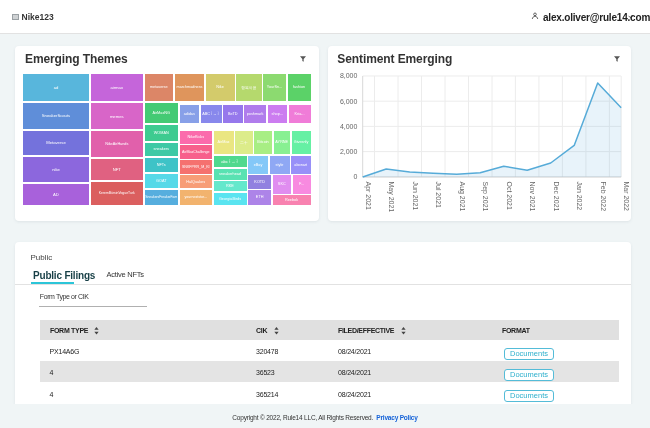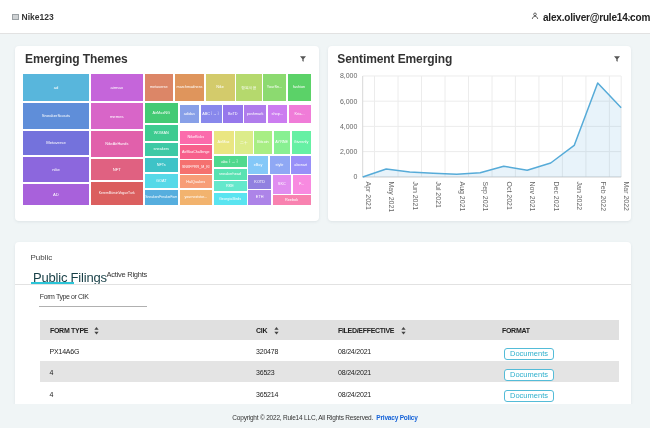--- a/index.html
+++ b/index.html
@@ -124,22 +124,22 @@
     <text transform="translate(506.5,181.5) rotate(90)" class="axlab">Oct 2021</text>
     <text transform="translate(530.0,181.5) rotate(90)" class="axlab">Nov 2021</text>
     <text transform="translate(553.5,181.5) rotate(90)" class="axlab">Dec 2021</text>
     <text transform="translate(577.0,181.5) rotate(90)" class="axlab">Jan 2022</text>
     <text transform="translate(600.5,181.5) rotate(90)" class="axlab">Feb 2022</text>
     <text transform="translate(624.0,181.5) rotate(90)" class="axlab">Mar 2022</text>
 </svg>
 
 <div class="card" style="left:15px;top:242px;width:616px;height:162px;border-radius:4px 4px 0 0"></div>
 <div class="abs" style="left:30.5px;top:252.5px;font-size:8px;color:#444">Public</div>
-<div class="abs" style="left:33px;top:270px;font-size:13px;font-weight:400;letter-spacing:-0.2px;color:#173f46">Public Filings</div>
-<div class="abs" style="left:106.5px;top:270px;font-size:7.5px;letter-spacing:-0.25px;color:#333">Active Rights</div>
+<div class="abs" style="left:33px;top:270px;font-size:10px;font-weight:700;letter-spacing:-0.2px;color:#173f46">Public Filings</div>
+<div class="abs" style="left:106.5px;top:270px;font-size:7.5px;letter-spacing:-0.25px;color:#333">Active NFTs</div>
 <div class="abs" style="left:15px;top:283.5px;width:616px;height:1px;background:#e2e2e2"></div>
 <div class="abs" style="left:30.5px;top:282.3px;width:43px;height:2px;background:#2bc5d8"></div>
 <div class="abs" style="left:39.8px;top:292.8px;font-size:7px;letter-spacing:-0.4px;color:#333">Form Type or CIK</div>
 <div class="abs" style="left:39px;top:306px;width:108px;height:1px;background:#b0b0b0"></div>
 
 <div class="abs" style="left:39.5px;top:320px;width:579.5px;height:20px;background:#e0e0e0"></div>
 <div class="abs" style="left:39.5px;top:361.2px;width:579.5px;height:20.5px;background:#e4e4e4"></div>
 <div class="hcell" style="left:50px;top:326.5px">FORM TYPE</div>
 <div class="hcell" style="left:256px;top:326.5px">CIK</div>
 <div class="hcell" style="left:338px;top:326.5px">FILED/EFFECTIVE</div>

